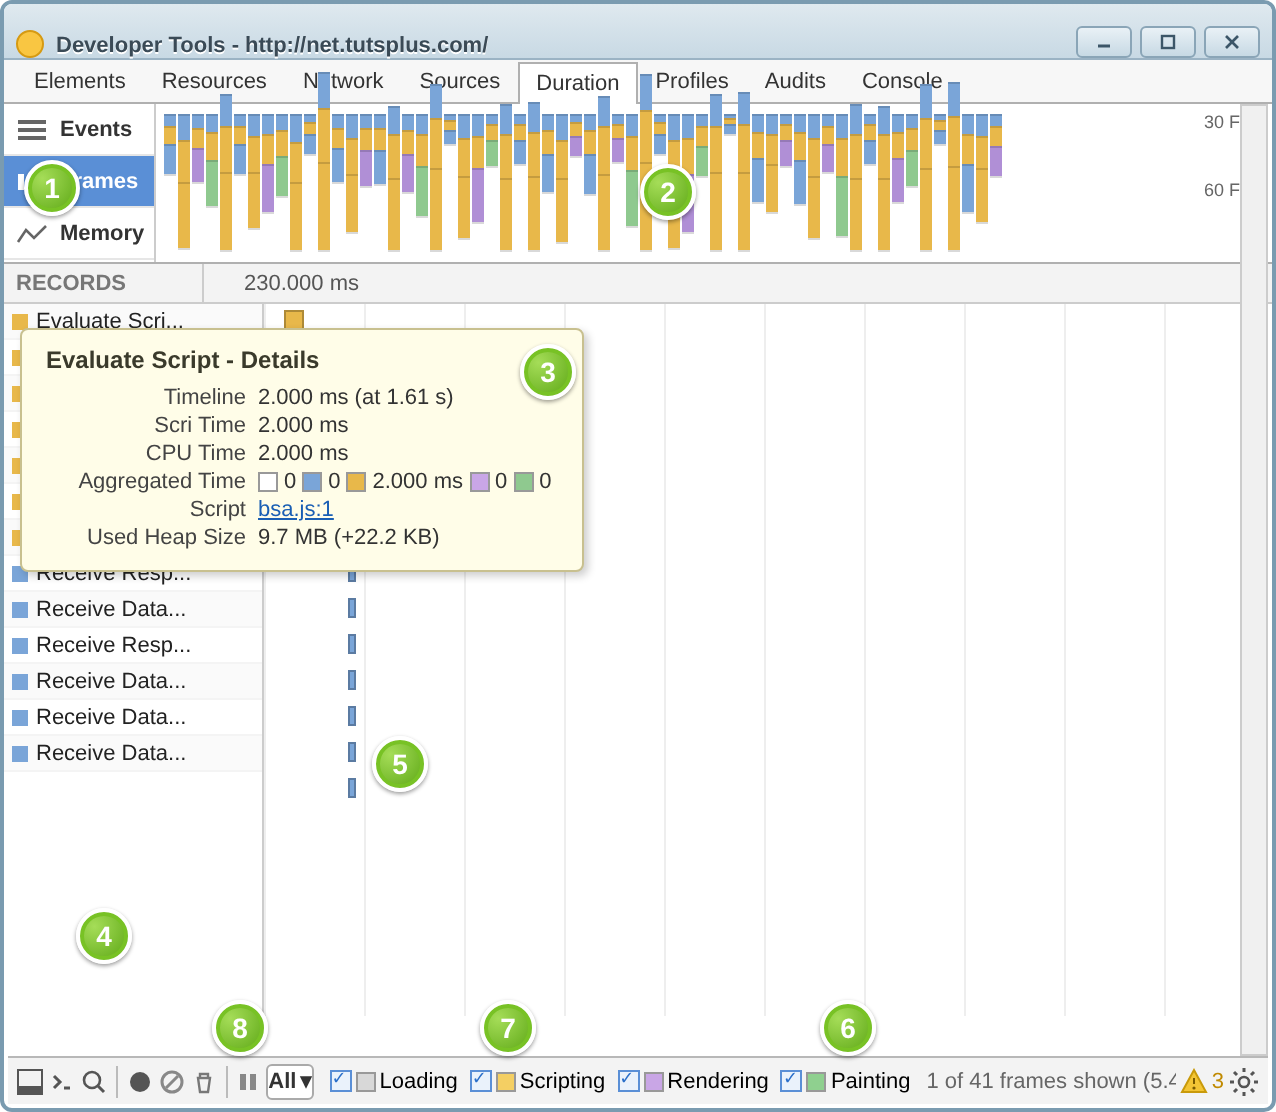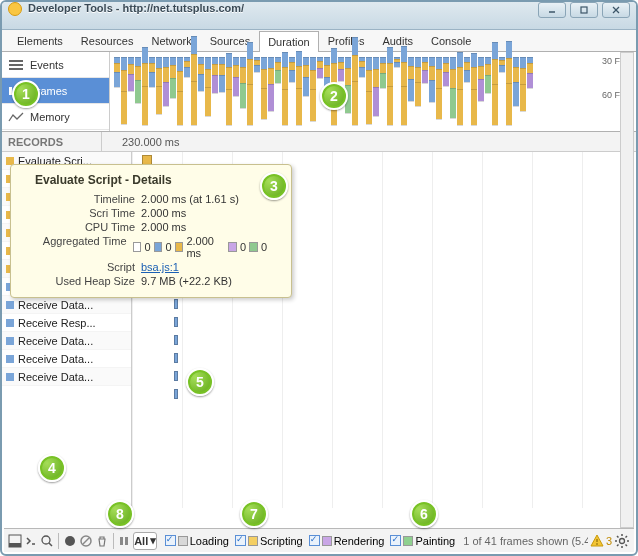--- a/index.html
+++ b/index.html
@@ -1,30 +1,30 @@
 <!DOCTYPE html>
 <html><head>
 <meta charset="utf-8">
 <style>
 * { box-sizing: border-box; margin: 0; padding: 0; font-family: "Segoe UI", Tahoma, Arial, sans-serif; font-size: 11px; }
 body { width: 638px; height: 556px; position: relative; background: #fff; overflow: hidden; border: 2px solid #7a9bb0; border-radius: 6px; }
 
-.titlebar { height: 28px; background: linear-gradient(#dfe9ef,#c8d9e4); display:flex; align-items:flex-start; padding:0 6px; border-bottom:1px solid #9bb3c4;}
+.titlebar { height: 28px; background: linear-gradient(#dfe9ef,#c8d9e4); display:flex; align-items:flex-end; padding:0 6px; border-bottom:1px solid #9bb3c4;}
 .titlebar .favicon { width:14px; height:14px; border-radius:50%; background:#f9c642; border:1px solid #d69a12; margin-right:6px;}
 .titlebar .title { font-weight:bold; color:#3a4a56; text-shadow:0 1px 0 #fff;}
 .winbtns { margin-left:auto; display:flex; gap:4px;}
 .winbtn { width:28px; height:16px; background:linear-gradient(#e9f1f6,#c7d9e4); border:1px solid #8aa5b7; border-radius:3px; display:flex; align-items:center; justify-content:center; color:#3c5668;}
 .winbtn svg { width:10px; height:10px; }
 
 .tabs { height:22px; display:flex; align-items:stretch; border-bottom:1px solid #b0b0b0; background:#f7f7f7; padding-left:6px;}
 .tab { padding:0 8px; display:flex; align-items:center; color:#333; border:1px solid transparent; border-bottom:none; cursor:default;}
 .tab.sel { background:#fff; border-color:#b0b0b0; border-top:1px solid #b0b0b0; position:relative; top:1px;}
 
 .mainrow { display:flex; height:80px; border-bottom:1px solid #b0b0b0; }
-.leftcol { width:108px; border-right:1px solid #ccc; background:#fff; display:flex; flex-direction:column;}
+.leftcol { width:76px; border-right:1px solid #ccc; background:#fff; display:flex; flex-direction:column;font-weight:bold;}
 .modebtn { height:26px; display:flex; align-items:center; gap:6px; padding:0 6px; border-bottom:1px solid #e6e6e6; cursor:default; color:#333;}
 .modebtn .mi { width:16px; height:12px; position:relative;}
 .modebtn.sel { background:#5a8fd6; color:#fff;}
 .overview { flex:1; position:relative; background:#fff; }
 .ovbars { position:absolute; left:4px; right:4px; bottom:2px; top:4px; display:flex; align-items:flex-end; gap:1px;}
 .ovbar { width:6px; display:flex; flex-direction:column-reverse;}
 .ovbar span { display:block; width:100%;}
 .fps { position:absolute; right:4px; font-size:9px; color:#666;}
 .fps.t { top:4px;}
 .fps.b { top:38px;}
@@ -42,21 +42,21 @@
 .dot.b { background:#7aa5d8;}
 .recrow .txt { white-space:nowrap; overflow:hidden; text-overflow:ellipsis; color:#222;}
 .flame { flex:1; position:relative; background:#fff;
   background-image:linear-gradient(90deg,#eee 1px,transparent 1px);
   background-size:50px 100%;
 }
 .flamerow { height:18px; position:relative;}
 .fbar { position:absolute; top:3px; height:10px; border:1px solid rgba(0,0,0,.25);}
 .tri { position:absolute; font-size:9px; color:#777; top:3px;}
 
-.tooltip { position:absolute; left:8px; top:162px; width:282px; background:#fffde8; border:1px solid #c8c08f; border-radius:4px; box-shadow:2px 2px 4px rgba(0,0,0,.2); padding:8px 24px; z-index:50;}
+.tooltip { position:absolute; left:8px; top:162px; width:282px; background:#fffde8; border:1px solid #c8c08f; border-radius:4px; box-shadow:2px 2px 4px rgba(0,0,0,.2); padding:8px 12px; z-index:50;}
 .tooltip h4 { font-size:12px; font-weight:bold; color:#3a3a2b; margin-bottom:6px;}
 .ttrow { display:flex; margin:2px 0;}
 .ttrow .lbl { width:100px; text-align:right; margin-right:6px; color:#444;}
 .ttrow .val { color:#333; display:flex; align-items:center; gap:3px;}
 .sw { width:10px; height:10px; border:1px solid #999;}
 .lnk { color:#1a5fb4; text-decoration:underline;}
 
 .statusbar { position:absolute; left:2px; right:2px; bottom:2px; height:24px; border-top:1px solid #b8b8b8; background:#f3f3f3; display:flex; align-items:center; padding:0 4px; gap:2px;}
 .sbtn { width:22px; height:20px; display:flex; align-items:center; justify-content:center; color:#555; border-radius:3px;}
 .allbtn { width:34px; height:18px; border:1px solid #aaa; background:#fff; border-radius:3px; display:flex; align-items:center; justify-content:center; font-weight:bold; color:#333; gap:2px;}

